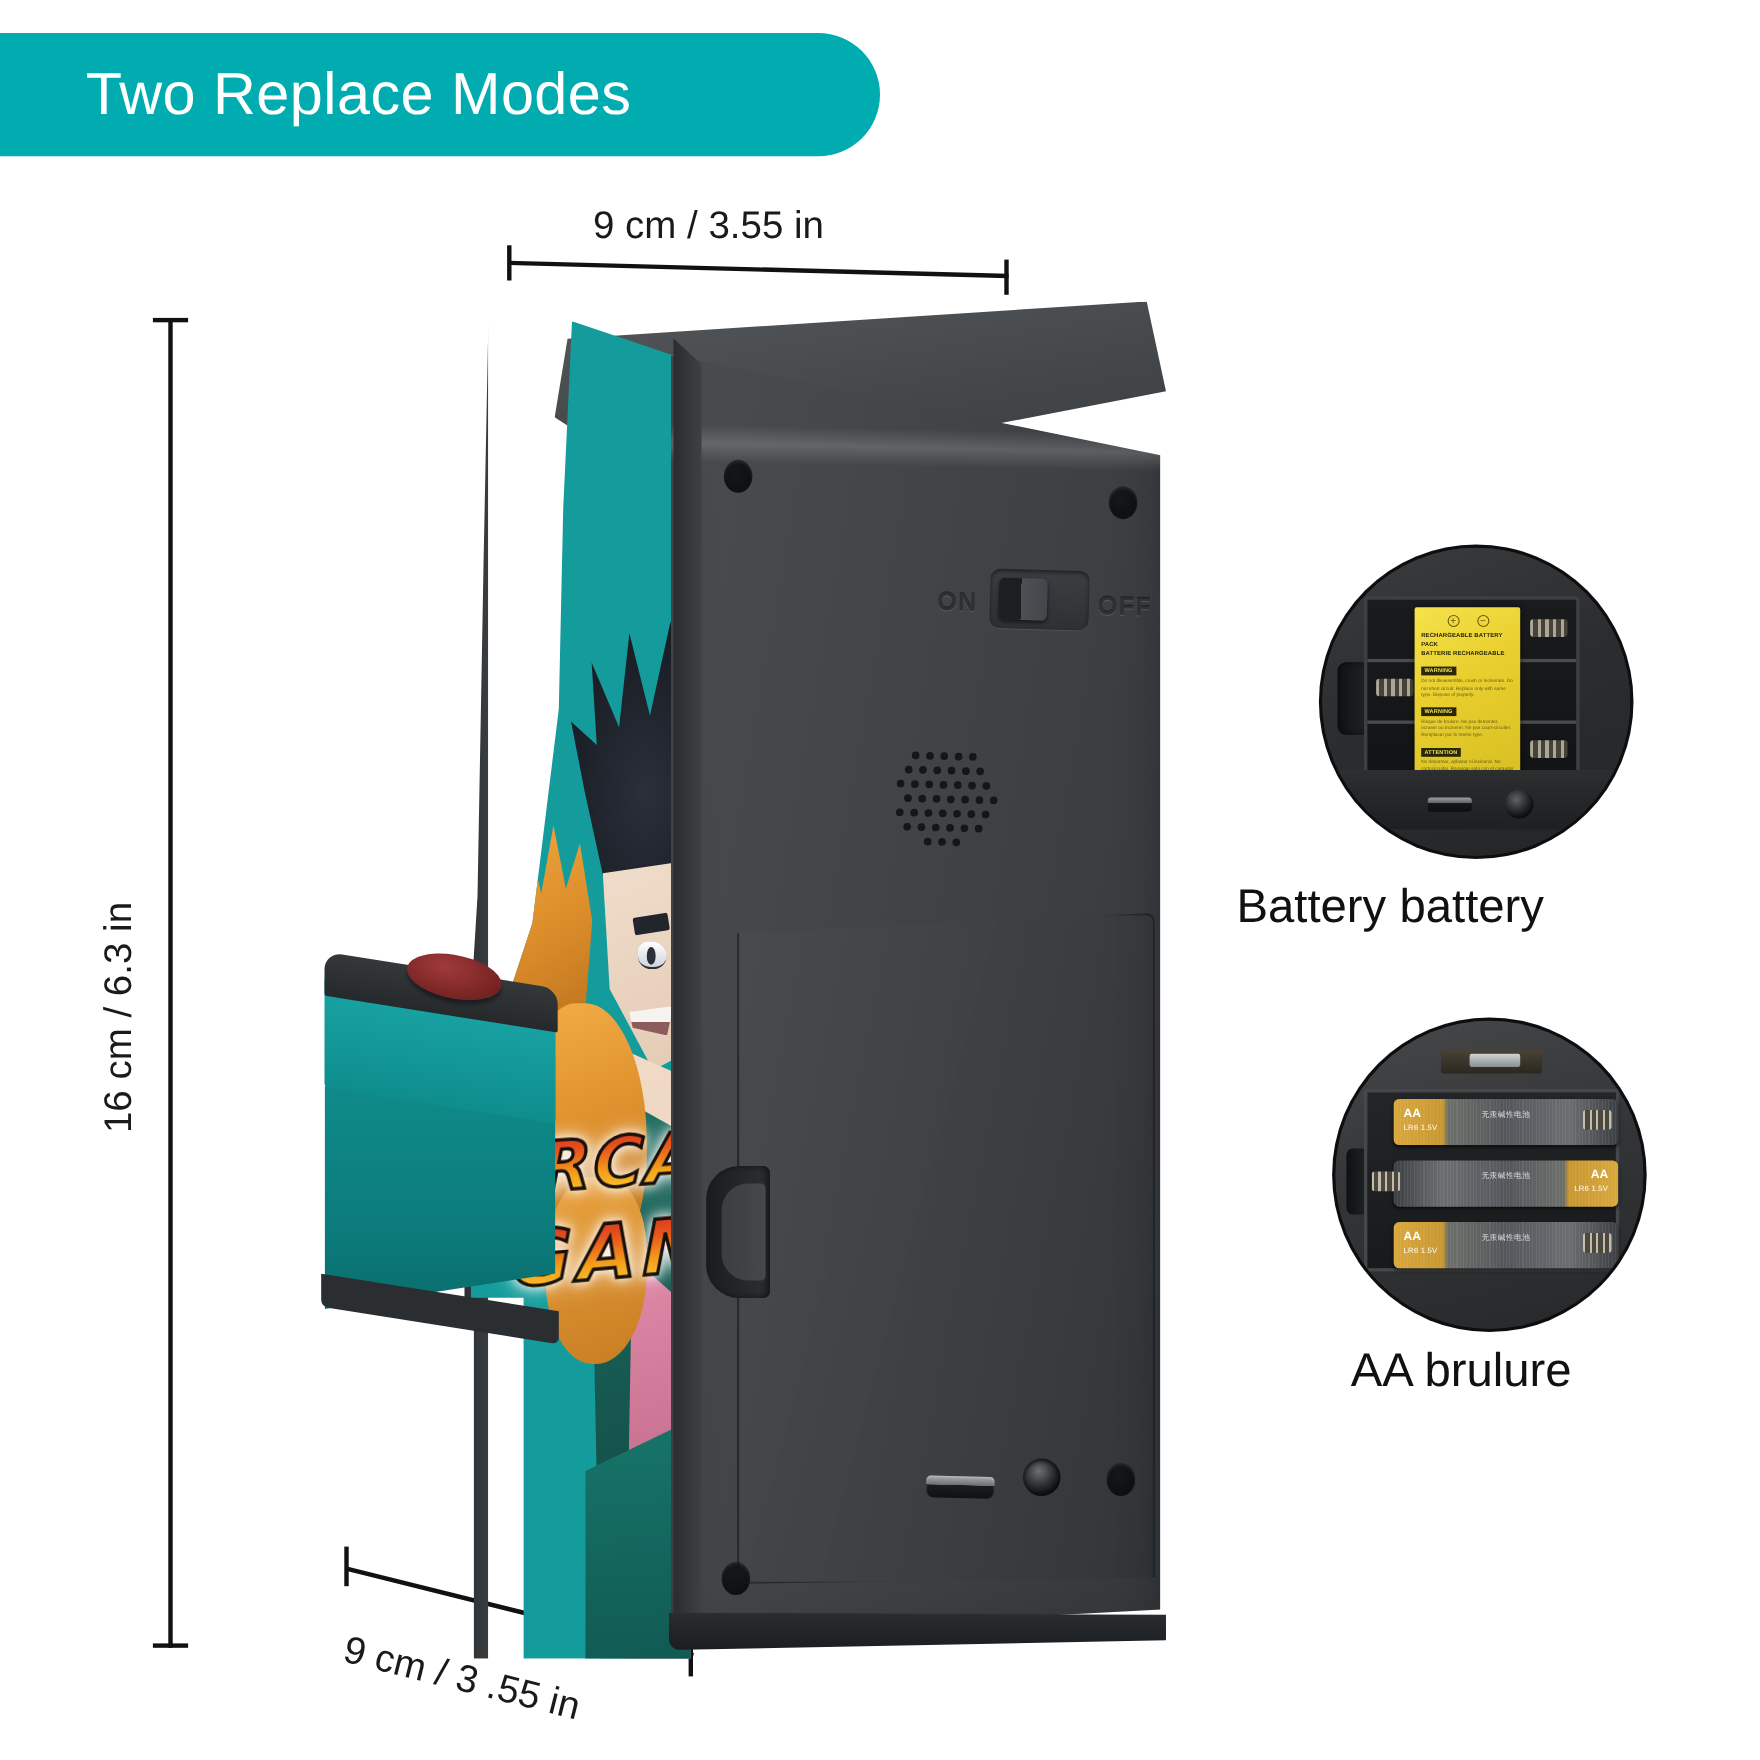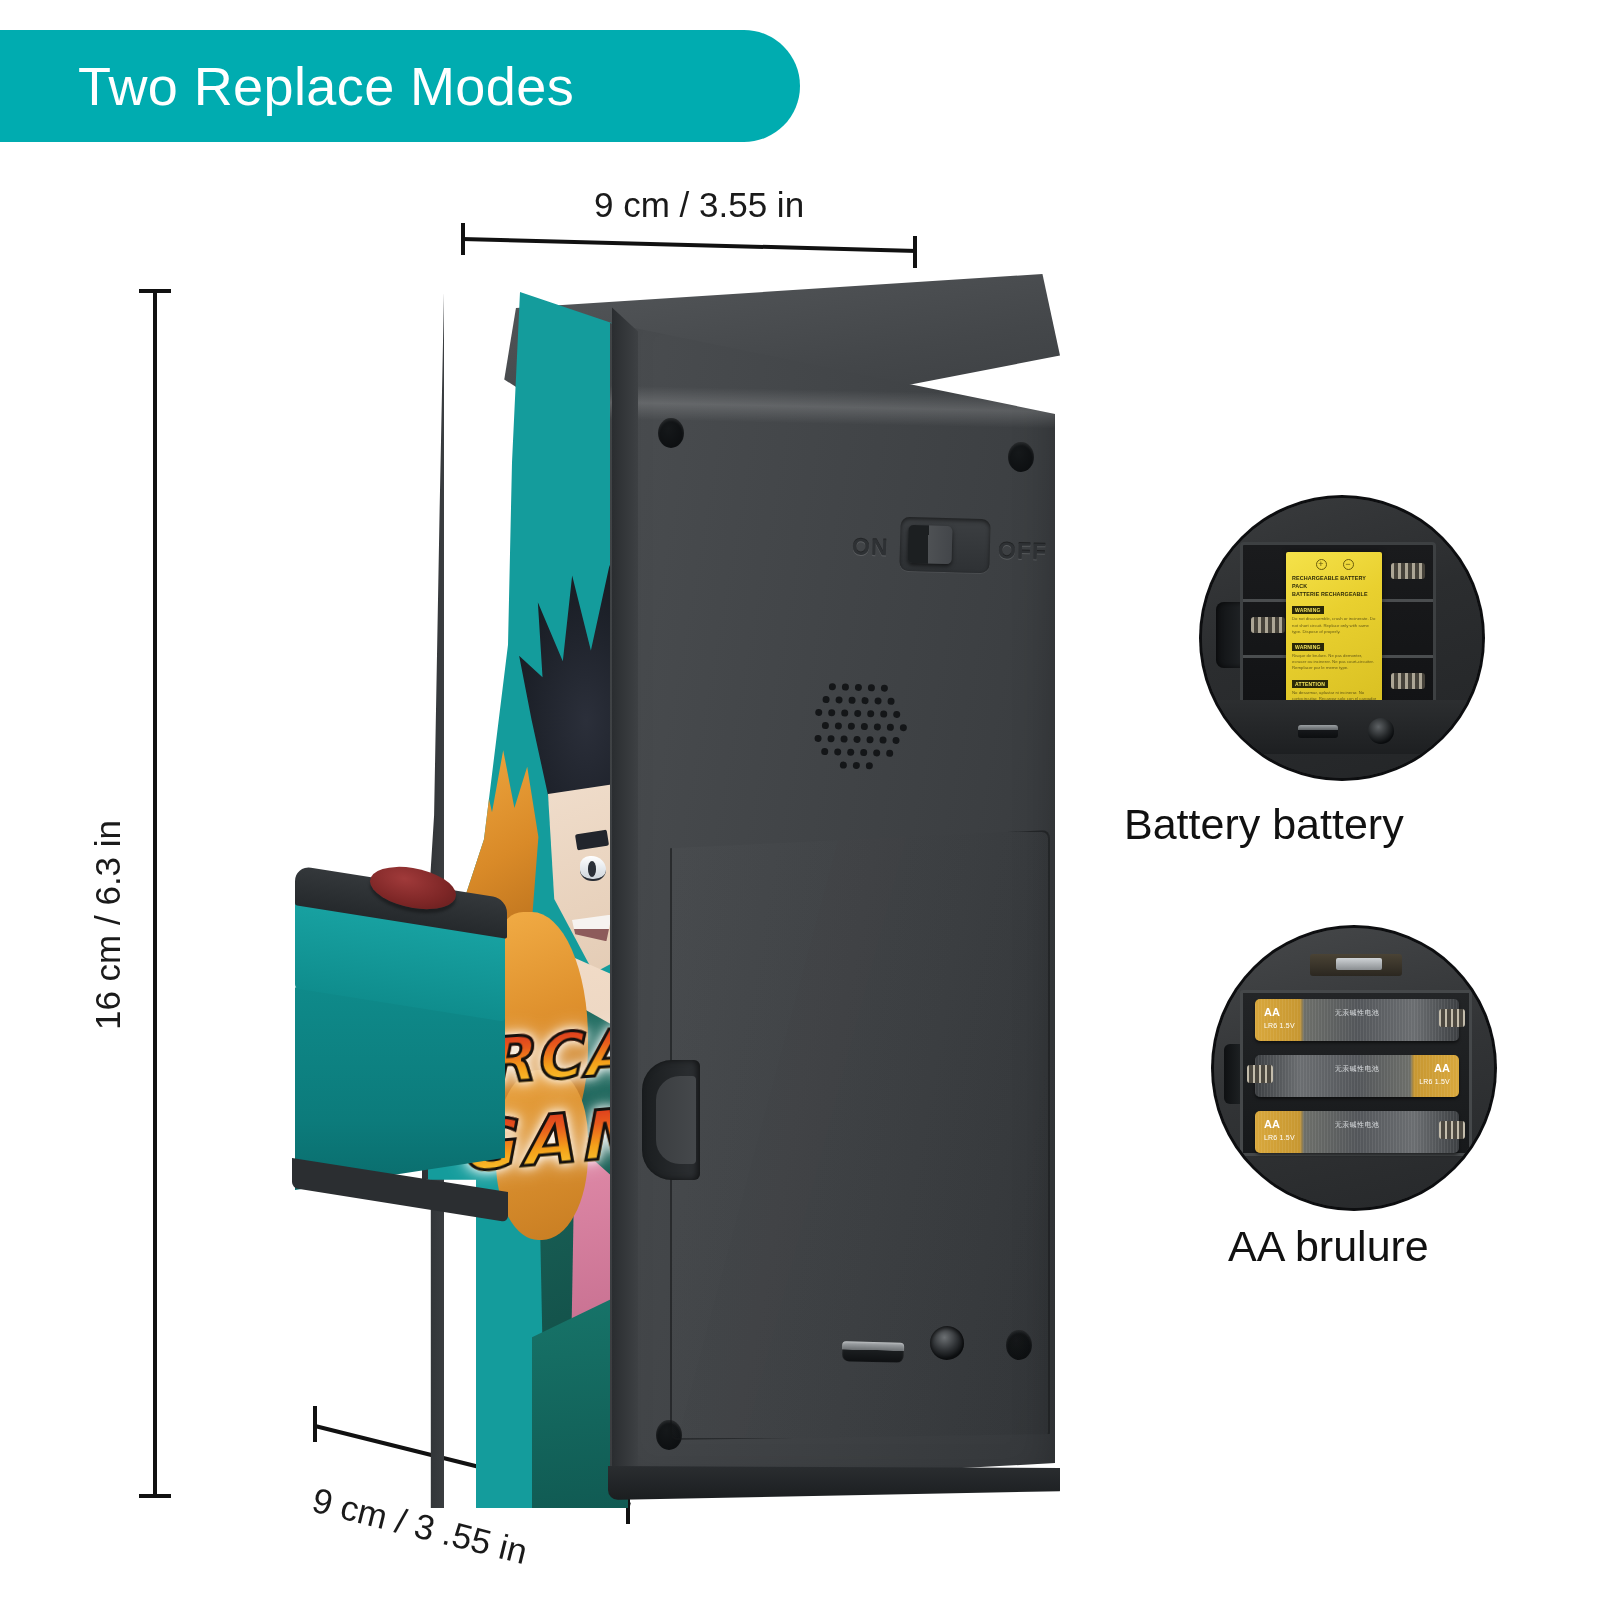--- a/index.html
+++ b/index.html
@@ -15,21 +15,21 @@
     display: flex; align-items: center;
   }
   .banner-text {
     color: #ffffff; font-size: 54px; font-weight: 400;
     letter-spacing: 0.4px; padding-left: 78px; white-space: nowrap;
   }
 
   
   .dim-label { position: absolute; color: #1a1a1a; font-size: 35px; white-space: nowrap; }
 
-  #dim-top-label { left: 594px; top: 185px; }
+  #dim-top-label { left: 539px; top: 185px; }
   #dim-left-label {
     left: -42px; top: 905px; width: 300px; text-align: center;
     transform: rotate(-90deg); transform-origin: center center;
   }
   #dim-bottom-label {
     left: 318px; top: 1480px; width: 300px;
     transform: rotate(14deg); transform-origin: left top;
   }
 
   .dim-line { position: absolute; background: #111111; }
@@ -327,21 +327,21 @@
 
   
   .aa-shell { position: absolute; inset: 0; background:
       linear-gradient(165deg, #46484a 0%, #323436 48%, #26282a 100%); }
   .aa-tray {
     position: absolute; left: 26px; top: 62px; width: 232px; height: 166px;
     background: linear-gradient(180deg, #232527, #17191b);
     border: 3px solid #45484a; border-radius: 3px;
   }
   .aa-cell {
-    position: absolute; left: 12px; width: 204px; height: 42px; border-radius: 5px;
+    position: absolute; left: 24px; width: 204px; height: 42px; border-radius: 5px;
     box-shadow: 0 2px 3px rgba(0,0,0,.5);
   }
   .aa-cell.fwd {
     background: linear-gradient(90deg, #d9a83c 0%, #c79731 22%,
       #6d6f6a 24%, #53565a 50%, #6b6e71 78%, #3c3f42 100%);
   }
   .aa-cell.rev {
     background: linear-gradient(270deg, #d9a83c 0%, #c79731 22%,
       #6d6f6a 24%, #53565a 50%, #6b6e71 78%, #3c3f42 100%);
   }

